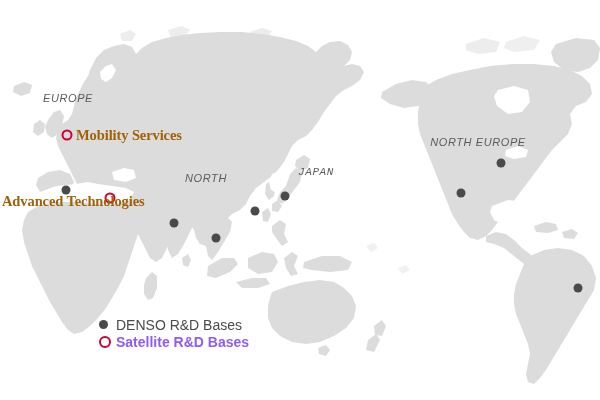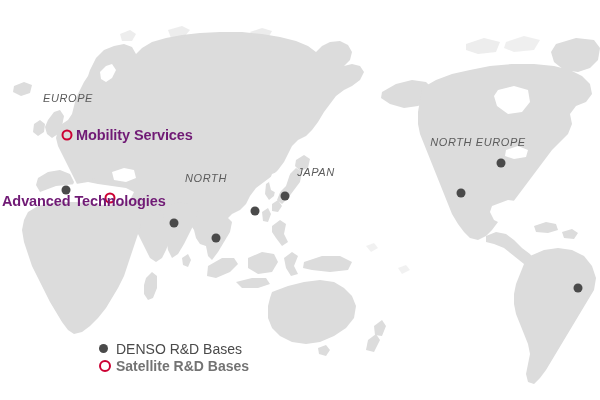--- a/index.html
+++ b/index.html
@@ -63,35 +63,35 @@
     border-radius: 50%;
     border: 2px solid #cc0033;
     box-sizing: border-box;
     background: transparent;
     transform: translate(-50%, -50%);
   }
 
   
   .callout {
     position: absolute;
-    font-family: Liberation Sans, sans-serif;
+    font-family: Liberation Serif, serif;
     font-weight: 700;
     font-size: 14.5px;
-    color: #701a75;
+    color: #a16207;
     white-space: nowrap;
     transform: translateY(-50%);
     letter-spacing: -0.1px;
     user-select: none;
   }
 
   
   #legend {
     position: absolute;
     left: 99px;
-    top: 340px;
+    top: 316px;
   }
   .legend-row {
     display: flex;
     align-items: center;
     height: 17px;
   }
   .legend-marker-cell {
     width: 17px;
     display: flex;
     align-items: center;
@@ -114,21 +114,21 @@
     font-family: "Liberation Sans", sans-serif;
     font-size: 14px;
     white-space: nowrap;
     user-select: none;
   }
   .legend-text.denso {
     color: #4a4a4a;
     font-weight: 400;
   }
   .legend-text.satellite {
-    color: #737373;
+    color: #8b5cf6;
     font-weight: 700;
   }
 </style>
 </head>
 <body>
 
 <div id="map-root">
 
   <svg id="world-svg" viewBox="0 0 600 400" xmlns="http://www.w3.org/2000/svg" aria-hidden="true">
     <rect x="0" y="0" width="600" height="400" fill="#ffffff"></rect>
@@ -321,21 +321,21 @@
         M 366,246 L 374,243 L 378,248 L 371,252 Z"></path>
       <path opacity="0.4" d="
         M 398,268 L 406,265 L 410,270 L 402,274 Z"></path>
     </g>
   </svg>
 
   <div class="overlay">
 
     <div class="region-label" style="left:68px;  top:98px;">EUROPE</div>
     <div class="region-label" style="left:206px; top:178px;">NORTH</div>
-    <div class="region-label" style="left:316px; top:172px;">JAPAN</div>
+    <div class="region-label" style="left:316px; top:172px;font-family:Liberation Mono, monospace;">JAPAN</div>
     <div class="region-label" style="left:478px; top:142px;">NORTH EUROPE</div>
 
     <div class="denso-dot" style="left:66px;  top:190px;"></div>
     <div class="denso-dot" style="left:174px; top:223px;"></div>
     <div class="denso-dot" style="left:216px; top:238px;"></div>
     <div class="denso-dot" style="left:255px; top:211px;"></div>
     <div class="denso-dot" style="left:285px; top:196px;"></div>
     <div class="denso-dot" style="left:501px; top:163px;"></div>
     <div class="denso-dot" style="left:461px; top:193px;"></div>
     <div class="denso-dot" style="left:578px; top:288px;"></div>

